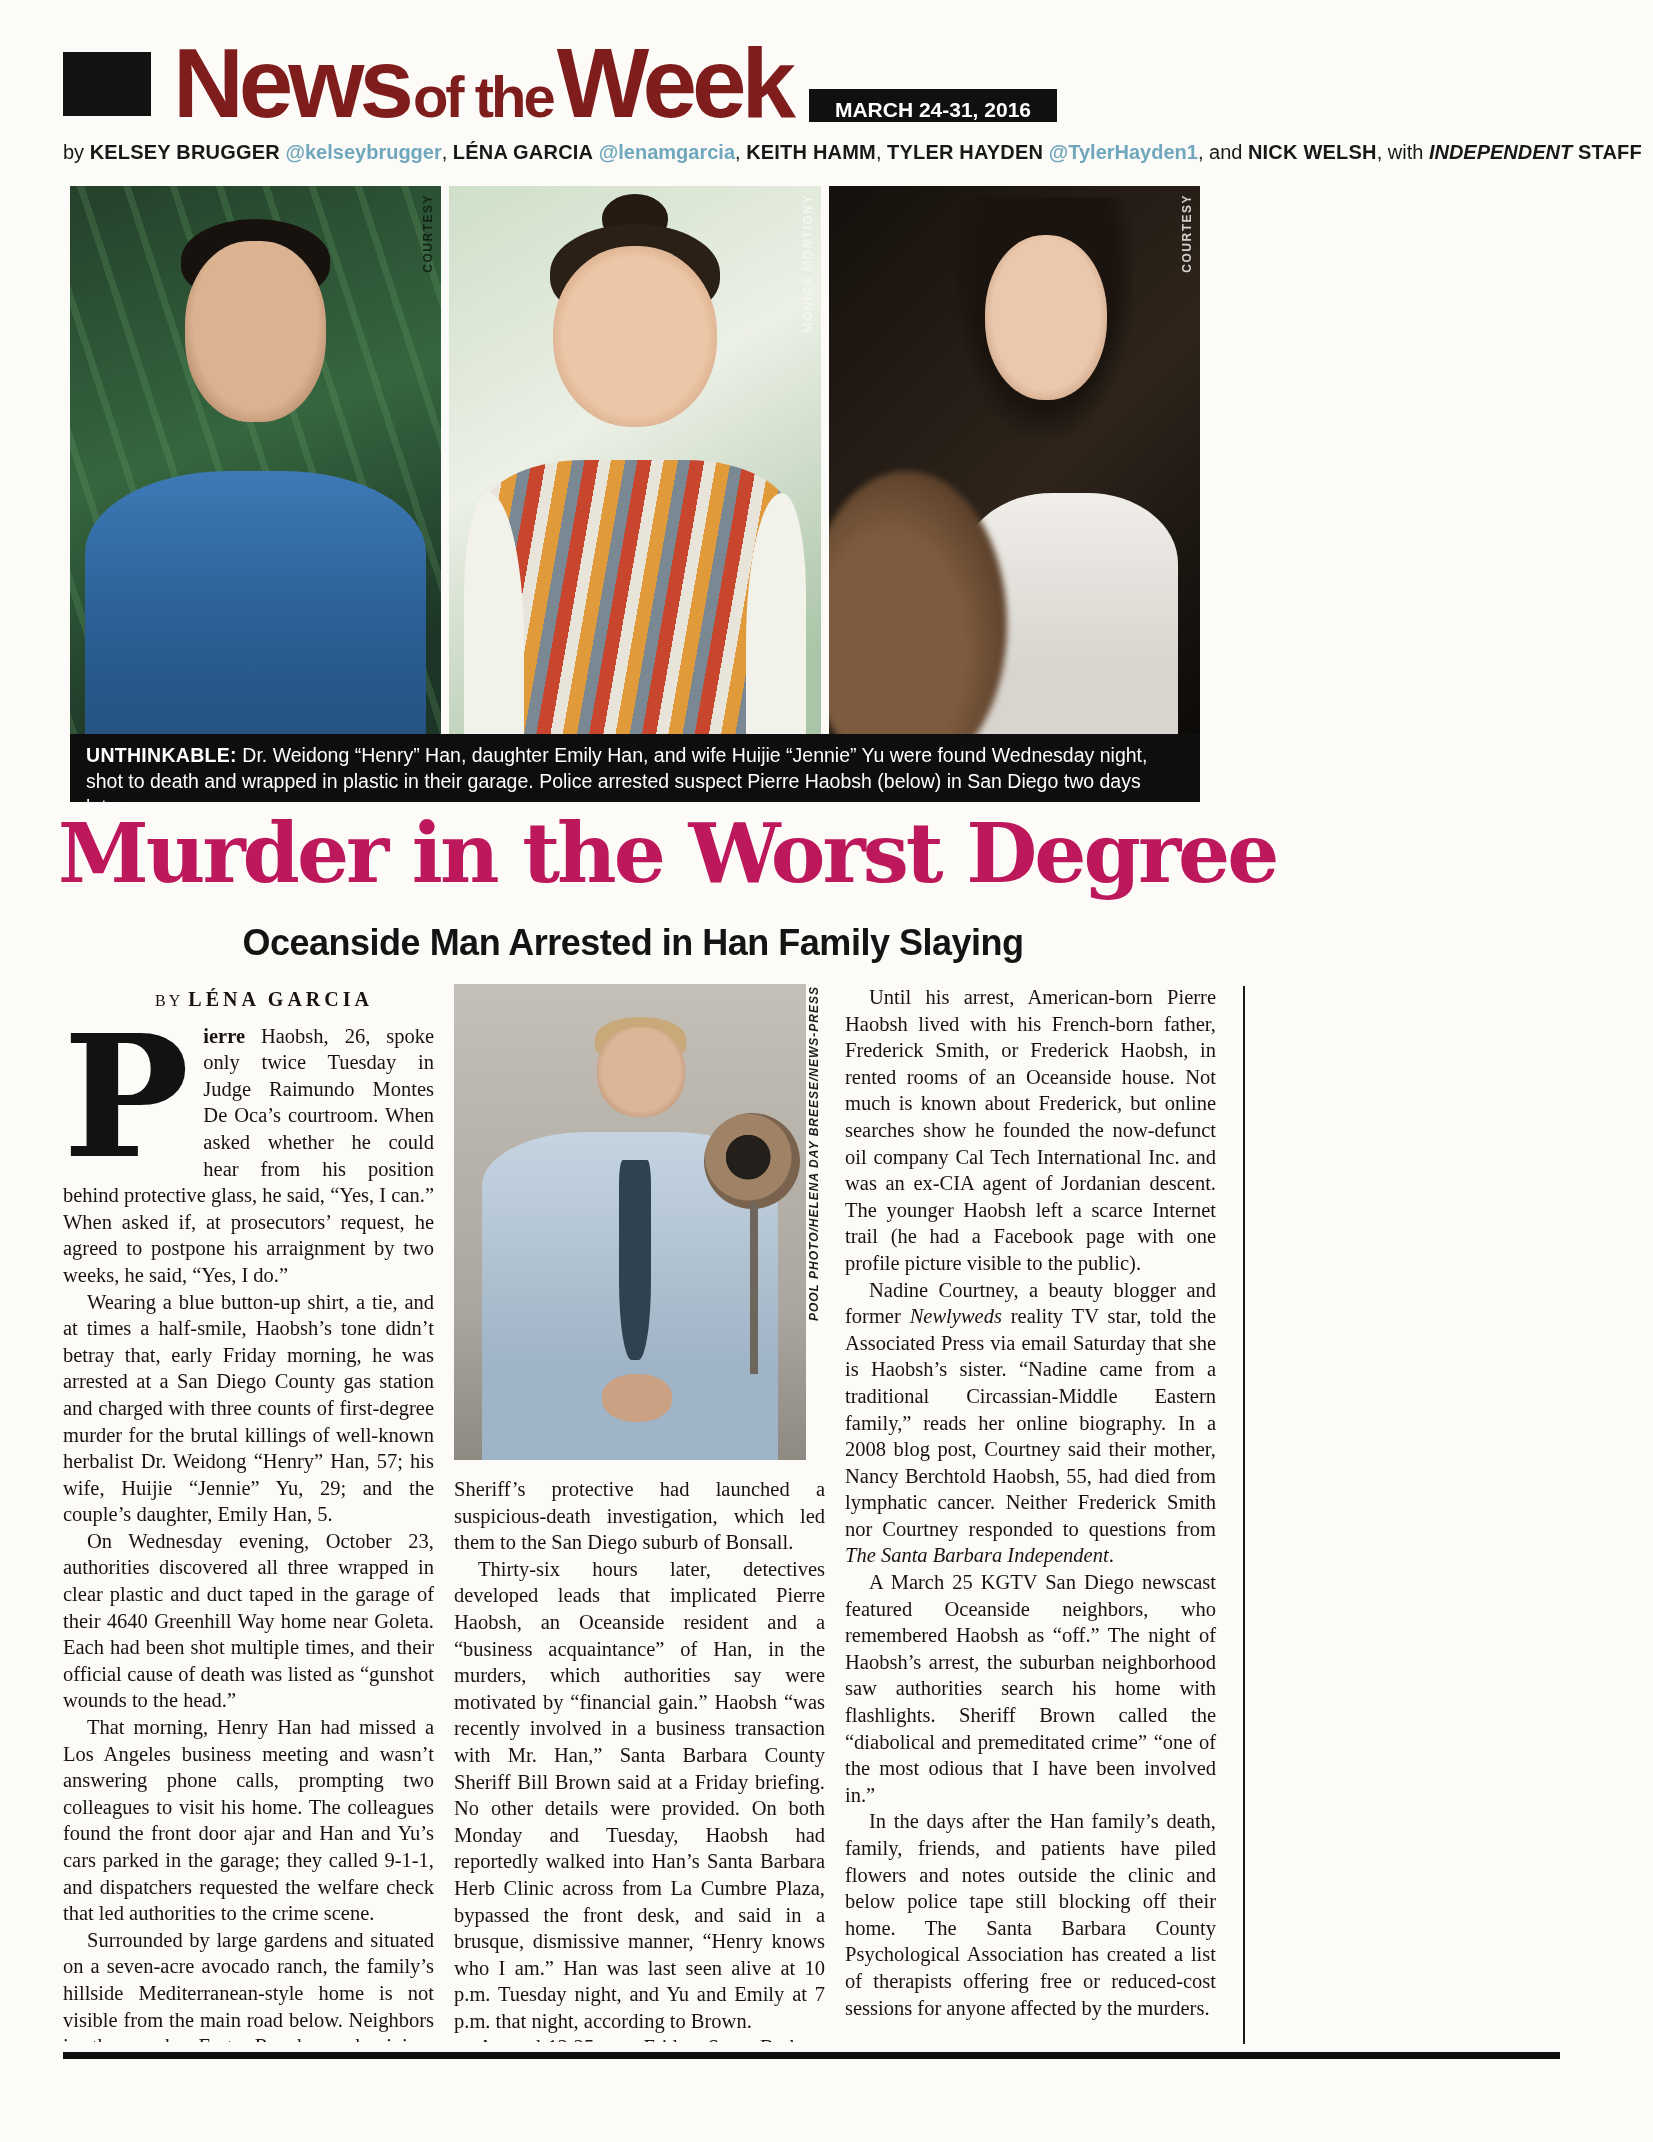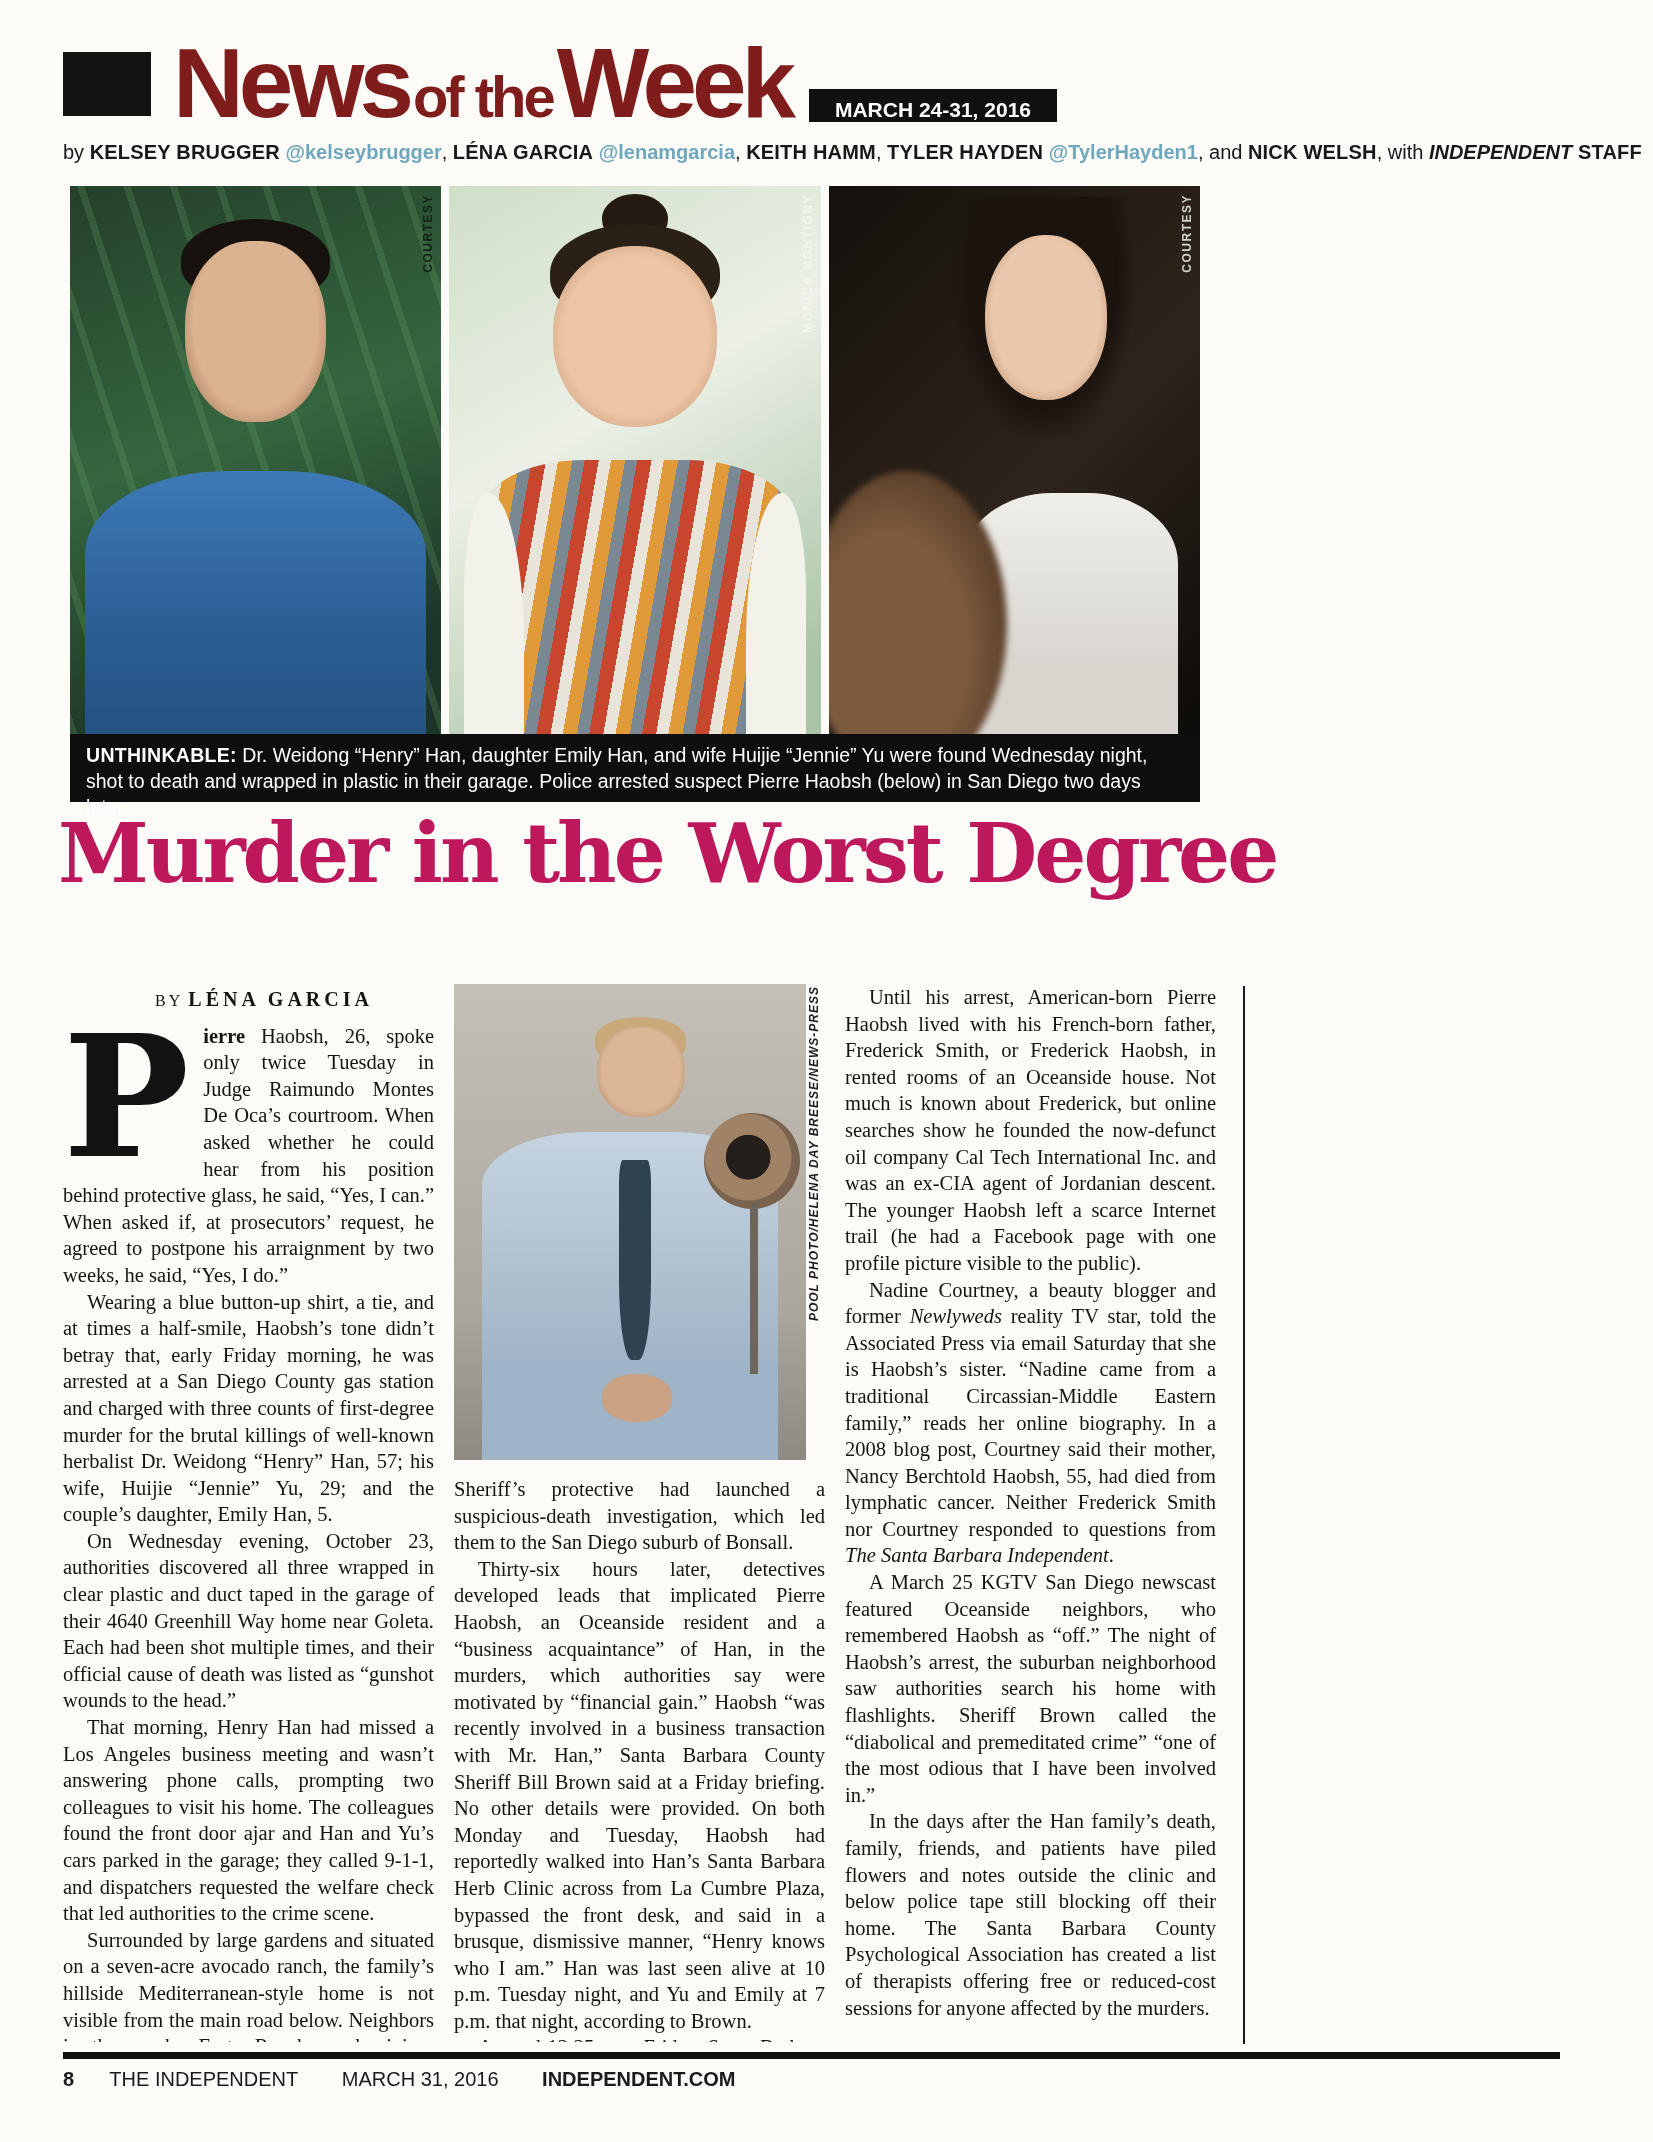--- a/index.html
+++ b/index.html
@@ -152,20 +152,21 @@
       <div class="ph-face"></div>
       <div class="ph-shirt"></div>
       <div class="ph-fur"></div>
       <span class="vcredit">COURTESY</span>
     </div>
   </div>
 
   <div class="caption-bar"><b>UNTHINKABLE:</b><span> Dr. Weidong “Henry” Han, daughter Emily Han, and wife Huijie “Jennie” Yu were found Wednesday night, shot to death and wrapped in plastic in their garage. Police arrested suspect Pierre Haobsh (below) in San Diego two days later.</span></div>
 
   <h2 class="headline">Murder in the Worst Degree</h2>
+  <h3 class="subhead">Oceanside Man Arrested in Han Family Slaying</h3>
 
   <div class="article">
     <div class="article-col">
       <div class="author-line"><span class="by">BY</span> <span class="nm">LÉNA GARCIA</span></div>
       <div class="col-text">
           <p class="para"><span class="dropcap">P</span><b>ierre</b> Haobsh, 26, spoke only twice Tuesday in Judge Raimundo Montes De Oca’s courtroom. When asked whether he could hear from his position behind protective glass, he said, “Yes, I can.” When asked if, at prosecutors’ request, he agreed to postpone his arraignment by two weeks, he said, “Yes, I do.”</p>
           <p class="para indent">Wearing a blue button-up shirt, a tie, and at times a half-smile, Haobsh’s tone didn’t betray that, early Friday morning, he was arrested at a San Diego County gas station and charged with three counts of first-degree murder for the brutal killings of well-known herbalist Dr. Weidong “Henry” Han, 57; his wife, Huijie “Jennie” Yu, 29; and the couple’s daughter, Emily Han, 5.</p>
           <p class="para indent">On Wednesday evening, October 23, authorities discovered all three wrapped in clear plastic and duct taped in the garage of their 4640 Greenhill Way home near Goleta. Each had been shot multiple times, and their official cause of death was listed as “gunshot wounds to the head.”</p>
           <p class="para indent">That morning, Henry Han had missed a Los Angeles business meeting and wasn’t answering phone calls, prompting two colleagues to visit his home. The colleagues found the front door ajar and Han and Yu’s cars parked in the garage; they called 9-1-1, and dispatchers requested the welfare check that led authorities to the crime scene.</p>
           <p class="para indent">Surrounded by large gardens and situated on a seven-acre avocado ranch, the family’s hillside Mediterranean-style home is not visible from the main road below. Neighbors in the nearby Forte Ranch condominium community watched two and then 11 more law enforcement cars (among them forensics and Department of Justice criminalists) wind up the Hans’ driveway that evening. By 11:30 p.m.,</p>
@@ -197,20 +198,14 @@
           <p class="para indent">A March 25 KGTV San Diego newscast featured Oceanside neighbors, who remembered Haobsh as “off.” The night of Haobsh’s arrest, the suburban neighborhood saw authorities search his home with flashlights. Sheriff Brown called the “diabolical and premeditated crime” “one of the most odious that I have been involved in.”</p>
           <p class="para indent">In the days after the Han family’s death, family, friends, and patients have piled flowers and notes outside the clinic and below police tape still blocking off their home. The Santa Barbara County Psychological Association has created a list of therapists offering free or reduced-cost sessions for anyone affected by the murders.</p>
         </div>
 
     </div>
   </div>
 
   <div class="col-rule"></div>
 
   <div class="footer-rule"></div>
-  <div class="footer">
-    <span class="pg">8</span>
-    <span>THE INDEPENDENT</span>
-    <span>MARCH 31, 2016</span>
-    <span class="site">INDEPENDENT.COM</span>
-  </div>
 
 </div>
 
 </body></html>

